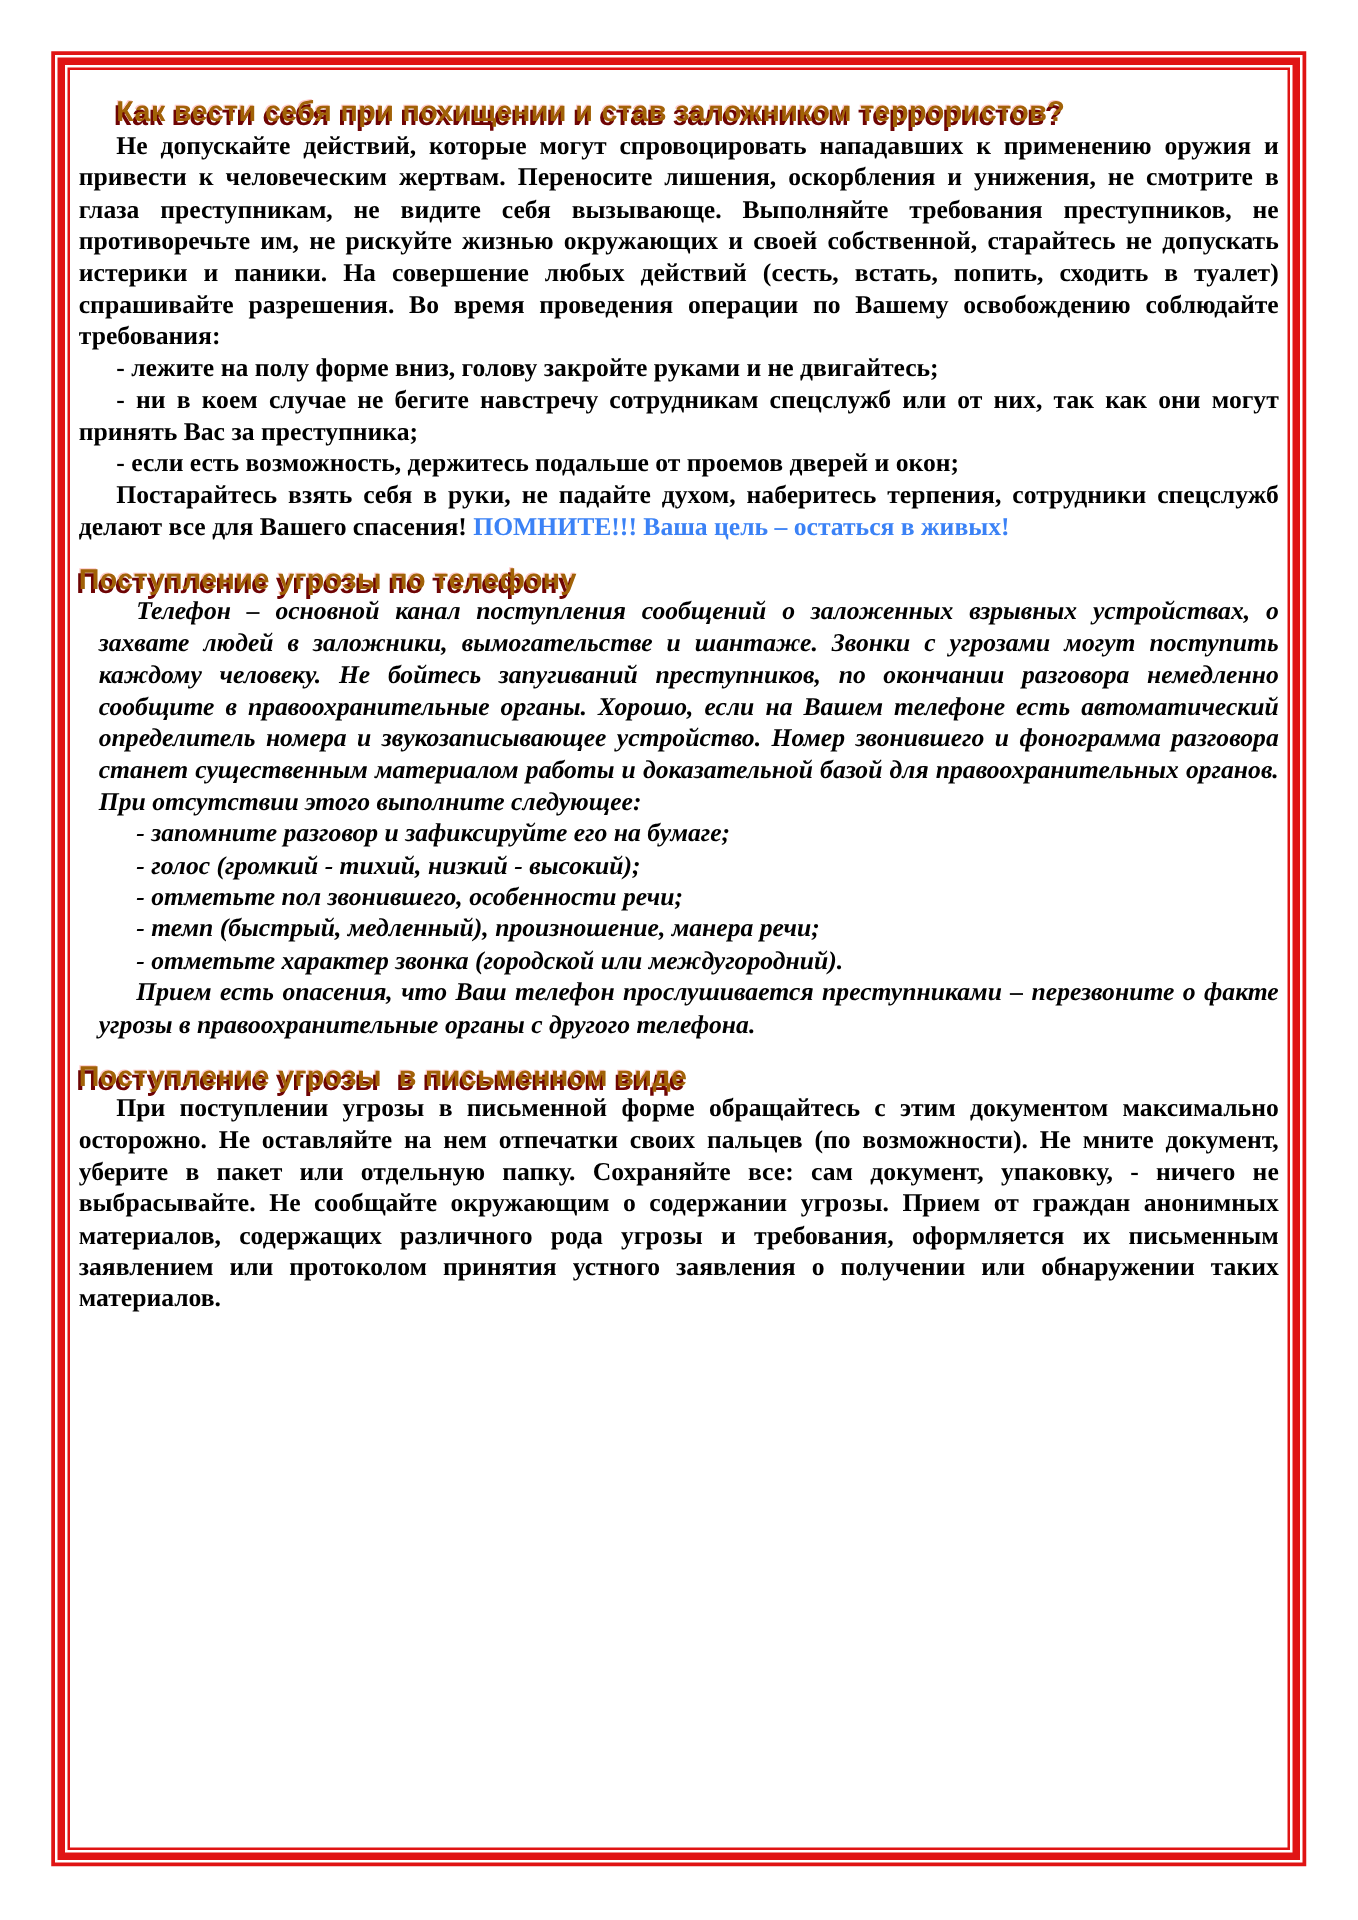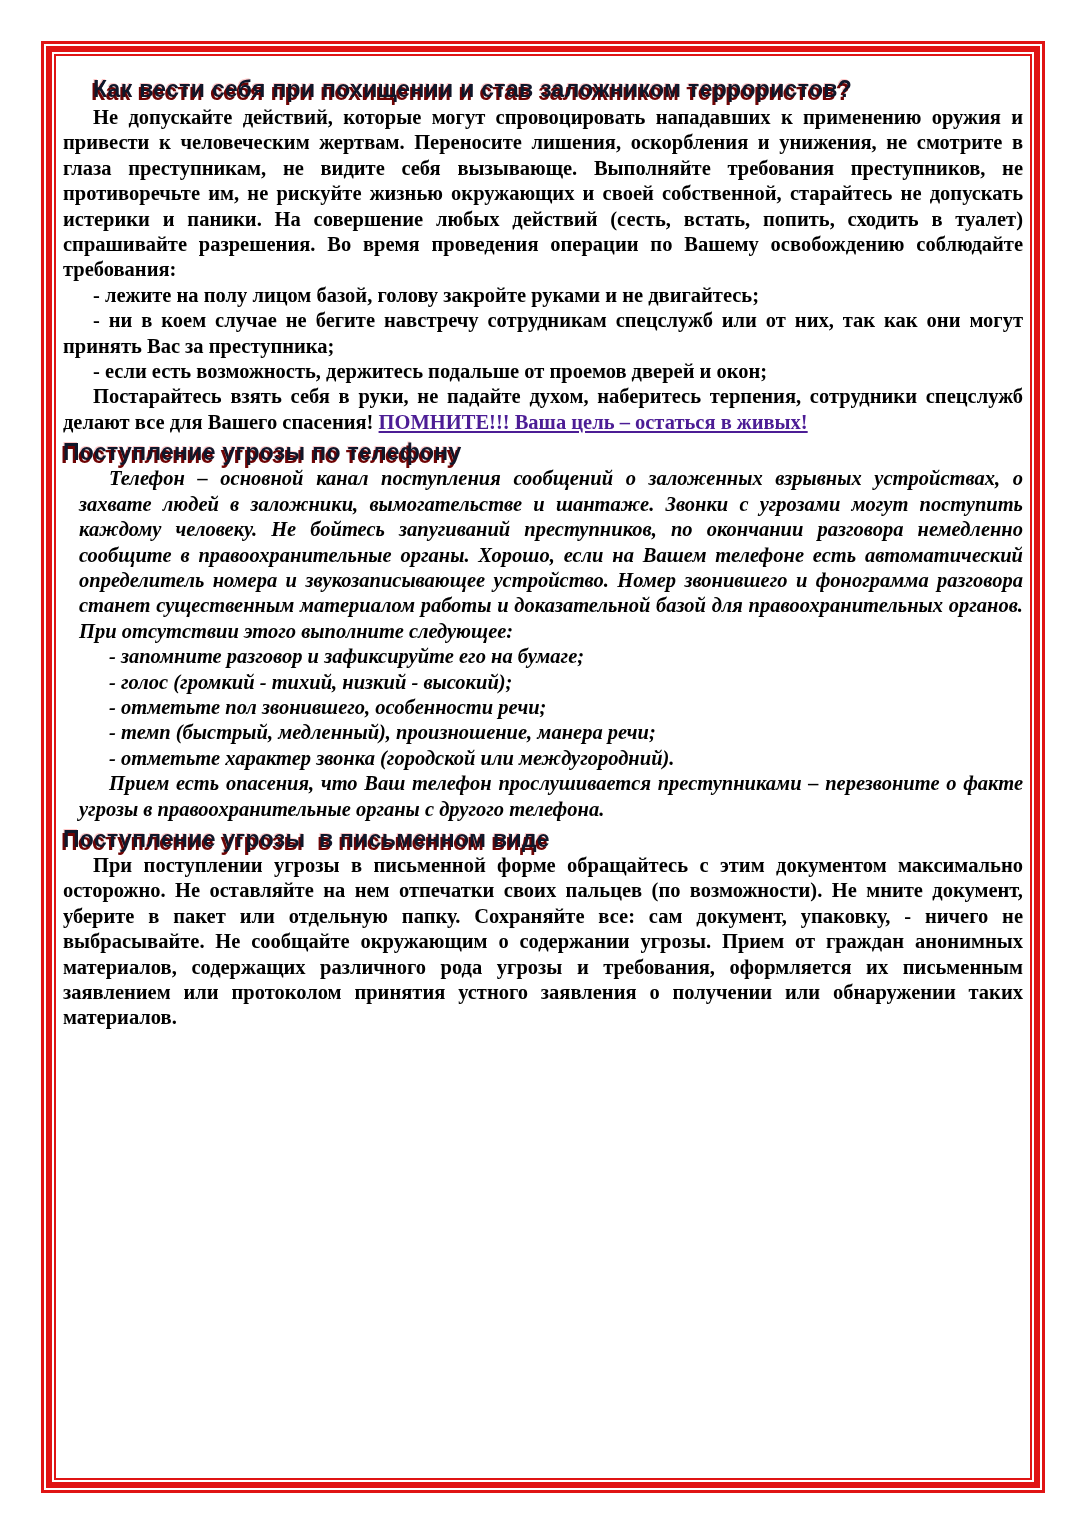--- a/index.html
+++ b/index.html
@@ -38,47 +38,47 @@
     text-align: justify;
   }
   .doc p { margin: 0; text-indent: 30px; }
   .doc .bullet { text-indent: 30px; }
   .wordart {
     font-family: "Liberation Sans", "DejaVu Sans", sans-serif;
     font-weight: bold;
     font-size: 23px;
     line-height: 26px;
     margin: 0;
-    color: #0f172a;
+    color: #a16207;
     text-shadow: -2px 3px 0 #6e0404, -1px -1px 0 #ffc9c9;
     letter-spacing: 0.3px;
     text-align: left;
     text-indent: 0;
     white-space: pre-wrap;
   }
   .wordart.indented { padding-left: 30px; }
   .h-main { font-size: 23px; margin-bottom: 3px; }
-  .h-sub  { margin-top: 4px; margin-bottom: 1px; }
+  .h-sub  { margin-top: 15px; margin-bottom: 1px; }
   .italic-block { font-style: italic; margin-left: 16px; }
-  .accent-blue { color: #4c1d95; text-decoration: underline; }
+  .accent-blue { color: #3b82f6; }
   p.reminder-final { text-indent: 0; margin-top: 1px; }
 </style>
 </head>
 <body>
 
 <div class="frame-outer">
   <div class="frame-mid">
     <div class="frame-inner doc">
 
       <h1 class="wordart indented h-main">Как вести себя при похищении и став заложником террористов?</h1>
 
       <p>Не допускайте действий, которые могут спровоцировать нападавших к применению оружия и привести к человеческим жертвам. Переносите лишения, оскорбления и унижения, не смотрите в глаза преступникам, не видите себя вызывающе. Выполняйте требования преступников, не противоречьте им, не рискуйте жизнью окружающих и своей собственной, старайтесь не допускать истерики и паники. На совершение любых действий (сесть, встать, попить, сходить в туалет) спрашивайте разрешения. Во время проведения операции по Вашему освобождению соблюдайте требования:</p>
 
       <div>
-        <div class="bullet">- лежите на полу лицом базой, голову закройте руками и не двигайтесь;</div>
+        <div class="bullet">- лежите на полу форме вниз, голову закройте руками и не двигайтесь;</div>
         <div class="bullet">- ни в коем случае не бегите навстречу сотрудникам спецслужб или от них, так как они могут принять Вас за преступника;</div>
         <div class="bullet">- если есть возможность, держитесь подальше от проемов дверей и окон;</div>
       </div>
 
       <p><span>Постарайтесь взять себя в руки, не падайте духом, наберитесь терпения, сотрудники спецслужб делают все для Вашего спасения! </span><span class="accent-blue">ПОМНИТЕ!!! Ваша цель – остаться в живых!</span></p>
 
       <h2 class="wordart h-sub">Поступление угрозы по телефону</h2>
 
       <div class="italic-block">
         <p>Телефон – основной канал поступления сообщений о заложенных взрывных устройствах, о захвате людей в заложники, вымогательстве и шантаже. Звонки с угрозами могут поступить каждому человеку. Не бойтесь запугиваний преступников, по окончании разговора немедленно сообщите в правоохранительные органы. Хорошо, если на Вашем телефоне есть автоматический определитель номера и звукозаписывающее устройство. Номер звонившего и фонограмма разговора станет существенным материалом работы и доказательной базой для правоохранительных органов. При отсутствии этого выполните следующее:</p>

